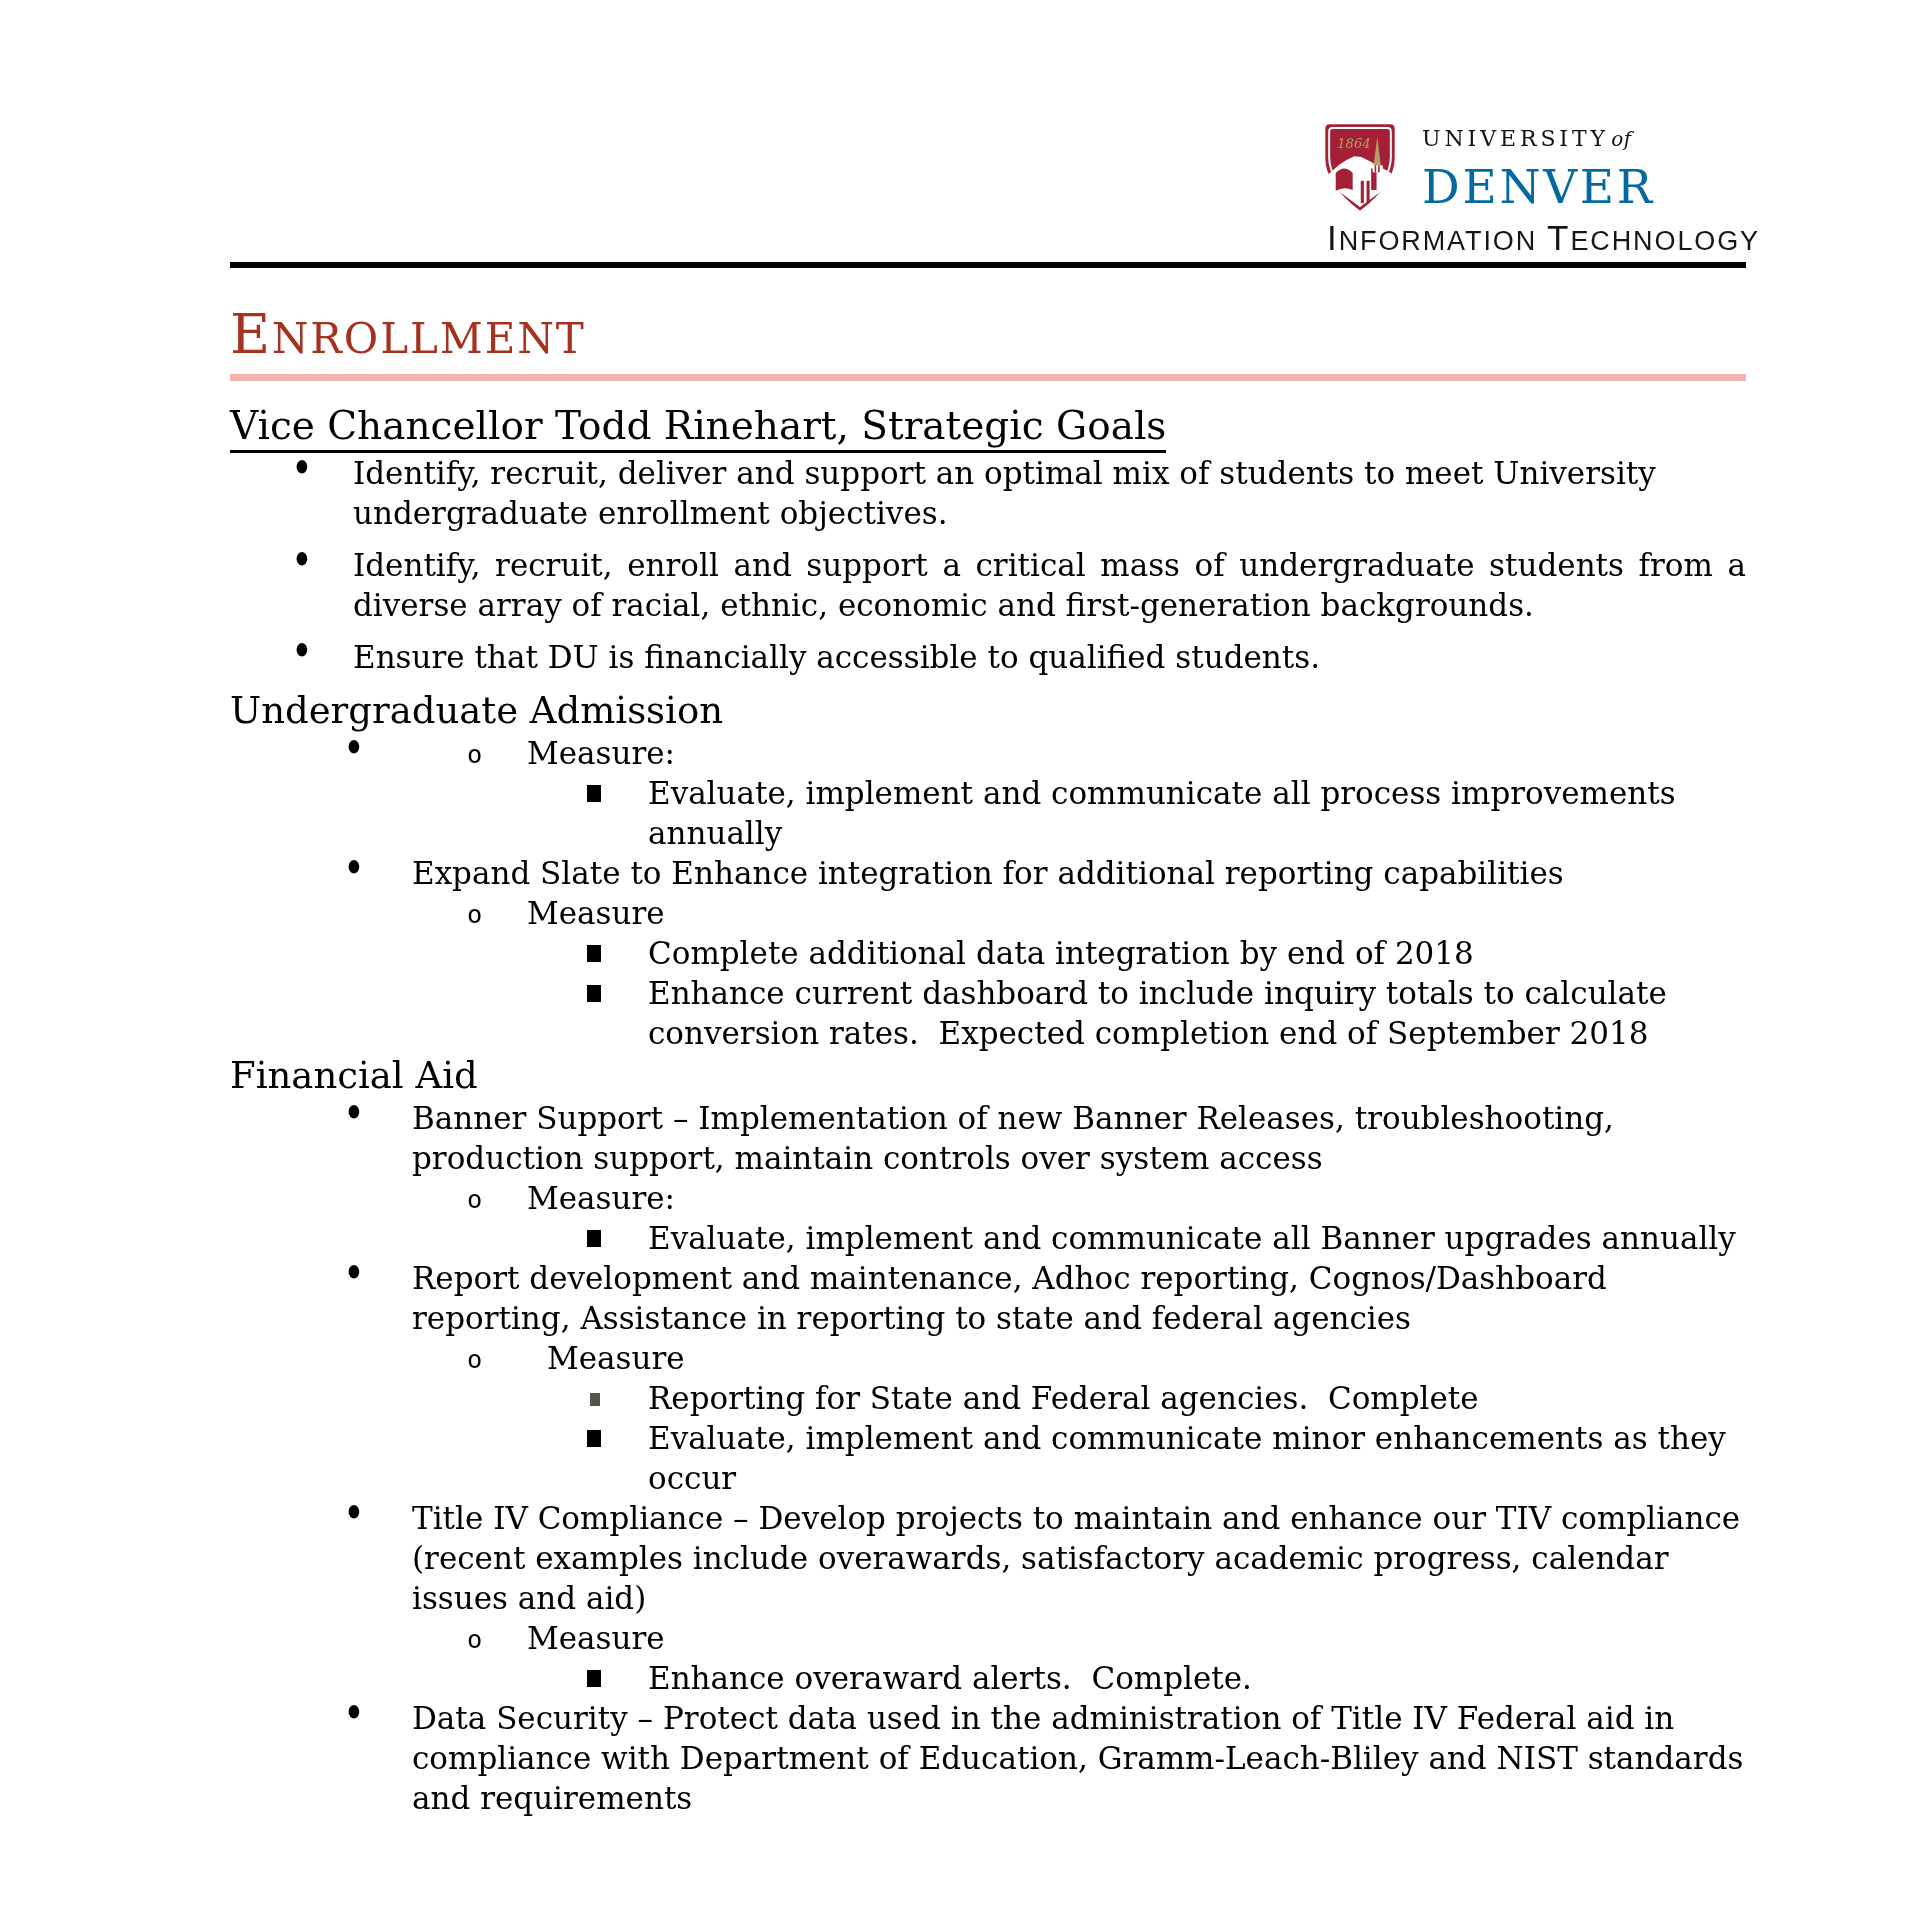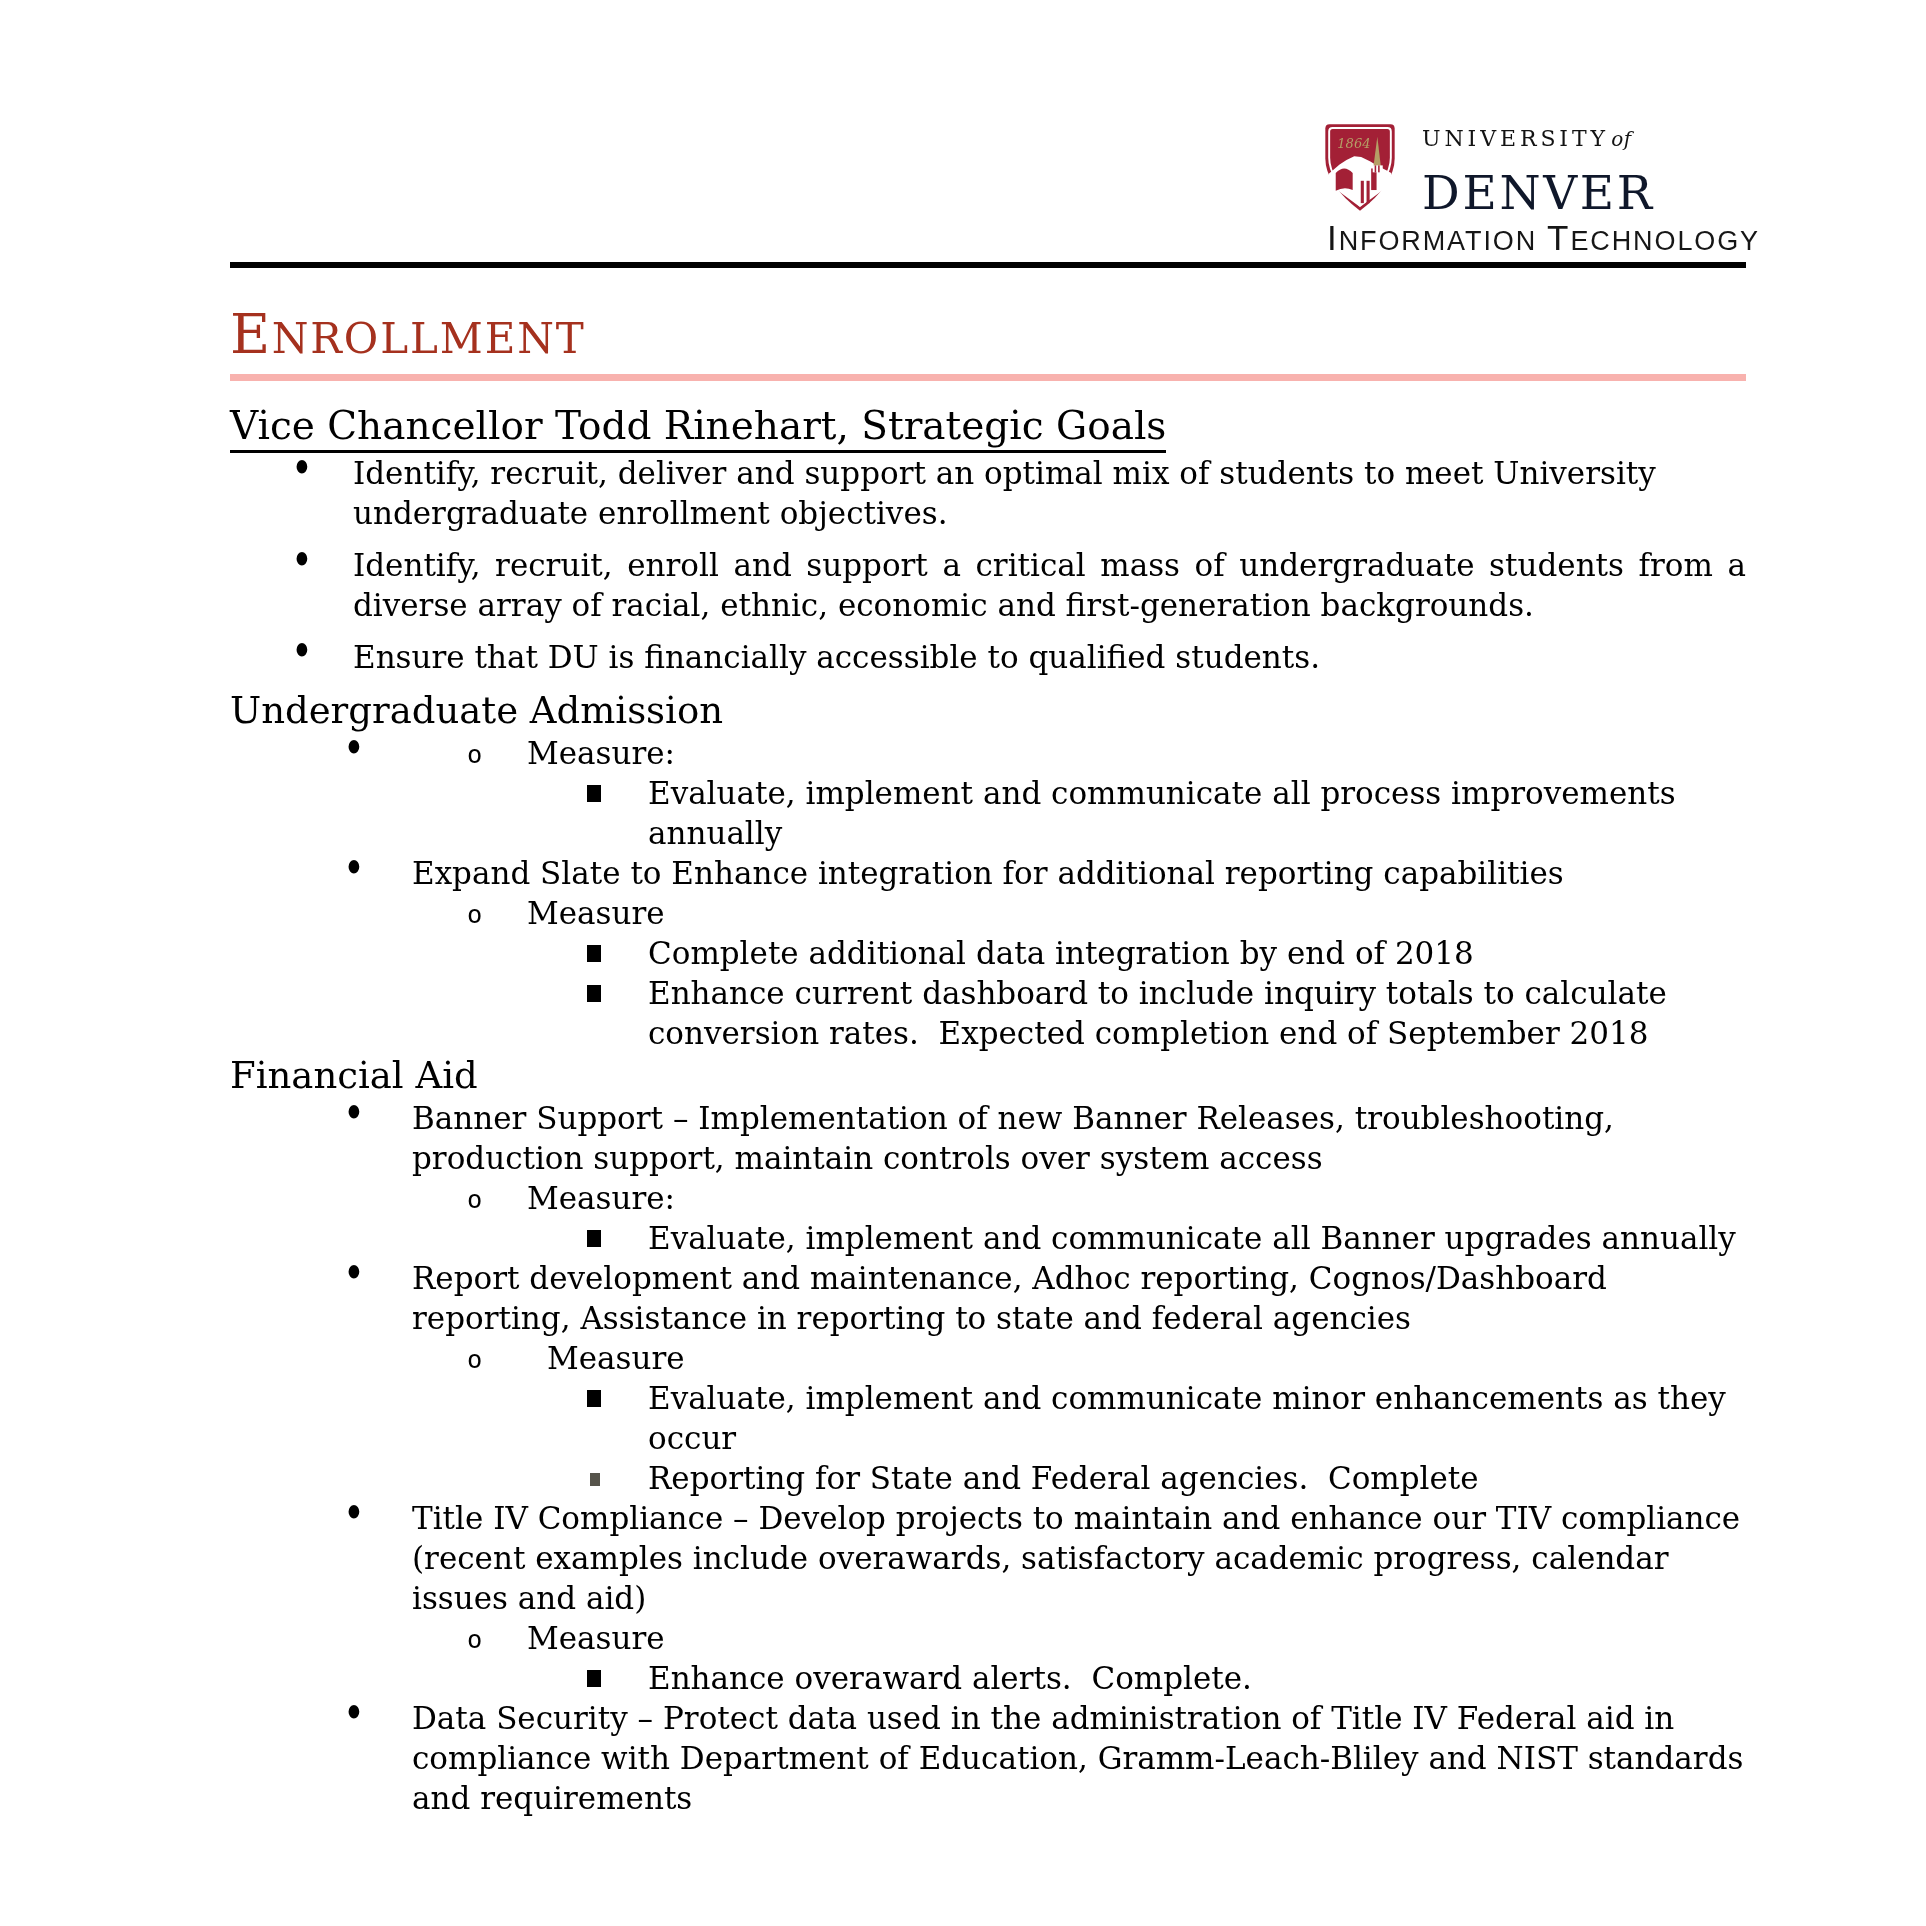--- a/index.html
+++ b/index.html
@@ -3,21 +3,21 @@
 <meta charset="utf-8">
 <style>
   html,body{margin:0;padding:0;background:#ffffff;}
   body{width:1965px;height:2542px;position:relative;font-family:"DejaVu Serif",serif;color:#000;overflow:hidden;}
 
   
   .logo-shield{position:absolute;left:1324px;top:123px;width:72px;height:89px;}
   .wordmark{position:absolute;left:1422px;top:126px;width:293px;}
   .wm-line1{font-size:22px;letter-spacing:3.9px;color:#131313;white-space:nowrap;}
   .wm-of{font-style:italic;font-size:20px;letter-spacing:0.4px;margin-left:2.3px;}
-  .wm-line2{font-size:47px;letter-spacing:2.7px;color:#0f172a;margin-top:14px;white-space:nowrap;}
+  .wm-line2{font-size:47px;letter-spacing:2.7px;color:#0369a1;margin-top:8px;white-space:nowrap;}
   .dept-line{position:absolute;left:1327px;top:218px;width:424px;font-family:"Liberation Sans",sans-serif;color:#161616;white-space:nowrap;letter-spacing:1.9px;text-align:center;}
   .dept-big{font-size:35px;}
   .dept-small{font-size:27px;}
   .dept-word{margin-right:10px;}
   .header-rule{position:absolute;left:230px;top:262px;width:1516px;height:6.2px;background:#000;}
 
   
   .title-wrap{position:absolute;left:230px;top:306px;width:1516px;}
   .page-title{margin:0;font-weight:normal;color:#A5311E;line-height:1.05;}
   .title-first{font-size:55px;letter-spacing:1.5px;}
@@ -104,22 +104,22 @@
   <div class="li li3"><span class="m3"></span><span class="t">Enhance current dashboard to include inquiry totals to calculate conversion rates.  Expected completion end of September 2018</span></div>
 
   <div class="glabel">Financial Aid</div>
 
   <div class="li li1p"><span class="m1">•</span><span class="t">Banner Support – Implementation of new Banner Releases, troubleshooting, production support, maintain controls over system access</span></div>
   <div class="li li2"><span class="m2">o</span><span class="t">Measure:</span></div>
   <div class="li li3"><span class="m3"></span><span class="t">Evaluate, implement and communicate all Banner upgrades annually</span></div>
 
   <div class="li li1p"><span class="m1">•</span><span class="t">Report development and maintenance, Adhoc reporting, Cognos/Dashboard reporting, Assistance in reporting to state and federal agencies</span></div>
   <div class="li li2 wide"><span class="m2">o</span><span class="t">Measure</span></div>
+  <div class="li li3"><span class="m3 gray"></span><span class="t">Reporting for State and Federal agencies.  Complete</span></div>
   <div class="li li3"><span class="m3"></span><span class="t">Evaluate, implement and communicate minor enhancements as they occur</span></div>
-  <div class="li li3"><span class="m3 gray"></span><span class="t">Reporting for State and Federal agencies.  Complete</span></div>
 
   <div class="li li1p"><span class="m1">•</span><span class="t">Title IV Compliance – Develop projects to maintain and enhance our TIV compliance (recent examples include overawards, satisfactory academic progress, calendar issues and aid)</span></div>
   <div class="li li2"><span class="m2">o</span><span class="t">Measure</span></div>
   <div class="li li3"><span class="m3"></span><span class="t">Enhance overaward alerts.  Complete.</span></div>
 
   <div class="li li1p"><span class="m1">•</span><span class="t">Data Security – Protect data used in the administration of Title IV Federal aid in compliance with Department of Education, Gramm-Leach-Bliley and NIST standards and requirements</span></div>
 
 </div>
 
 

